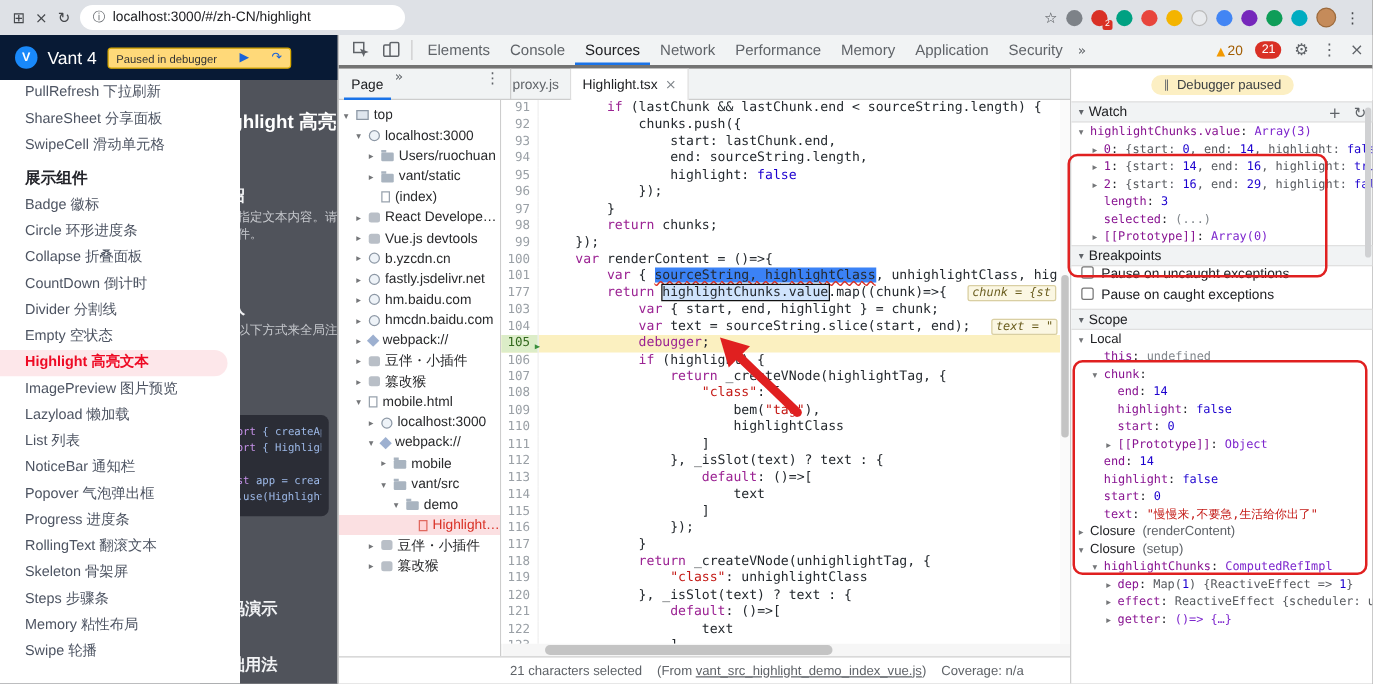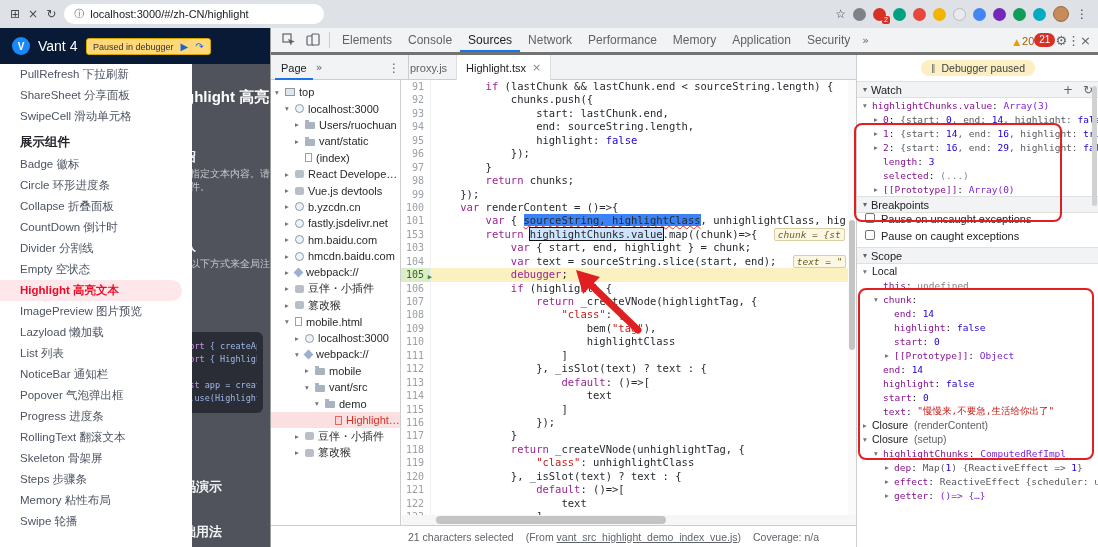--- a/index.html
+++ b/index.html
@@ -15,21 +15,21 @@
 #browser-right{margin-left:auto;display:flex;align-items:center;gap:7px}
 .ext-dot{position:relative;width:13px;height:13px;border-radius:50%;display:inline-block}
 .ext-badge{position:absolute;right:-4px;bottom:-3px;background:#d93025;color:#fff;font-size:7px;padding:0 2px;border-radius:2px;line-height:8px}
 #avatar{width:16px;height:16px;border-radius:50%;background:#c58b5a;border:1px solid #9c6a3c}
 
 
 #vant{position:absolute;left:0;top:28px;width:270px;height:519px;background:#50535b}
 #vant-header{position:absolute;left:0;top:0;width:270px;height:36px;background:#081a35;display:flex;align-items:center;gap:8px;padding:0 12px;z-index:2}
 #vant-logo{width:18px;height:18px;border-radius:50%;background:#1989fa;color:#fff;font-size:10px;font-weight:bold;display:flex;align-items:center;justify-content:center}
 #vant-title{color:#fff;font-size:14px;font-weight:400}
-#paused-pill{position:absolute;left:86px;top:10px;height:17px;background:#ffd979;border:1px solid #d8a800;border-radius:3px;display:flex;align-items:center;gap:7px;padding:0 6px;font-size:9px;color:#333;z-index:6;white-space:nowrap}
+#paused-pill{position:absolute;left:86px;top:10px;height:17px;background:#ffd979;border:1px solid #d8a800;border-radius:3px;display:flex;align-items:center;gap:18px;padding:0 6px;font-size:9px;color:#333;z-index:6;white-space:nowrap}
 #paused-pill .pp-ico{color:#1a63d8;font-size:10px}
 #vant-sidebar{position:absolute;left:0;top:36px;width:192px;height:483px;background:#ffffff;overflow:hidden;padding-top:0;z-index:1}
 .vs-item{height:21px;line-height:21px;padding-left:20px;font-size:11.5px;color:#4d5462;white-space:nowrap;overflow:hidden}
 .vs-item.active{background:#fde7ea;color:#ee0a24;font-weight:600;border-radius:0 12px 12px 0;margin-right:10px}
 .vs-section{height:27px;line-height:31px;padding-left:20px;font-size:12.5px;font-weight:700;color:#23242a}
 #vant-content{position:absolute;left:160px;top:36px;width:110px;height:483px;background:#50535b;overflow:hidden;color:#e9eaec}
 #vant-content>div{position:absolute;left:10px}
 .vc-title{top:24px;font-size:15px;font-weight:700;color:#fff;white-space:nowrap}
 .vc-h{font-size:13px;font-weight:700;color:#f2f3f5}
 .vc-p{font-size:10px;color:#c6c8cd;white-space:nowrap}
@@ -39,28 +39,28 @@
 
 
 #devtools{position:absolute;left:270px;top:28px;width:828px;height:519px;background:#fff;border-left:1px solid #9e9e9e}
 #dt-tabbar{position:absolute;left:0;top:0;width:828px;height:27px;background:#f1f3f4;border-bottom:3px solid #737373;display:flex;align-items:center;padding-left:6px}
 .tb-ic{margin:0 5px;display:flex;align-items:center}
 .tb-div{width:1px;height:16px;background:#ccc;margin:0 4px}
 #dt-tabs{display:flex;height:100%}
 .dt-tab{padding:0 8px;font-size:12px;color:#5f6368;display:flex;align-items:center;white-space:nowrap}
 .dt-tab.active{color:#202124;box-shadow:inset 0 -2px 0 #1a73e8}
 .tb-more{color:#5f6368;font-size:11px;padding:0 4px}
-#tb-right{margin-left:auto;display:flex;align-items:center;padding-right:8px}
+#tb-right{margin-left:auto;display:flex;align-items:center;gap:10px;padding-right:8px}
 .warn-tri{color:#f29900;font-size:9px}
 .warn-num{color:#a15c00;font-size:11px;margin-left:2px}
 .err-badge{background:#d93025;color:#fff;font-size:10px;border-radius:7px;padding:0 5px;height:14px;line-height:14px}
 .tb-gear,.tb-kebab,.tb-close{color:#5f6368;font-size:13px}
 
 #dt-row2{position:absolute;left:0;top:27px;width:828px;height:25px;background:#f1f3f4;border-bottom:1px solid #cdcdcd}
-#nav-header{position:absolute;left:0;top:0;width:138px;height:25px;display:flex;align-items:center;border-right:1px solid #cdcdcd;padding:0 4px}
+#nav-header{position:absolute;left:0;top:0;width:138px;height:25px;display:flex;align-items:flex-start;border-right:1px solid #cdcdcd;padding:0 4px}
 #nav-page{font-size:11px;color:#202124;padding:0 6px;height:100%;display:flex;align-items:center;box-shadow:inset 0 -2px 0 #1a73e8}
 #nav-more{color:#5f6368;font-size:11px;padding:0 3px}
 #nav-kebab{margin-left:auto;color:#5f6368;font-size:12px;padding-right:4px}
 #file-tabs{position:absolute;left:130px;top:0;width:455px;height:25px;display:flex;align-items:center}
 .ftab{height:100%;display:flex;align-items:center;gap:6px;padding:0 9px;font-size:11px;color:#5f6368;border-right:1px solid #ddd}
 .ftab.active{background:#fff;color:#202124}
 .ftab .fclose{color:#80868b;font-size:11px}
 #ed-ic{position:absolute;right:8px;top:0;height:25px;display:flex;align-items:center;color:#5f6368;font-size:11px}
 #debug-controls{position:absolute;left:585px;top:0;width:243px;height:25px;background:#f1f3f4;border-left:1px solid #cdcdcd;display:flex;align-items:center;gap:11px;padding:0 12px}
 .dbg-ico{font-size:12px;color:#5f6368;font-family:"DejaVu Sans",sans-serif}
@@ -402,21 +402,21 @@
         <div class="code-row"><span class="gut">92</span><span class="ct">            chunks.push({</span></div>
         <div class="code-row"><span class="gut">93</span><span class="ct">                start: lastChunk.end,</span></div>
         <div class="code-row"><span class="gut">94</span><span class="ct">                end: sourceString.length,</span></div>
         <div class="code-row"><span class="gut">95</span><span class="ct">                highlight: <span class="tok-b">false</span></span></div>
         <div class="code-row"><span class="gut">96</span><span class="ct">            });</span></div>
         <div class="code-row"><span class="gut">97</span><span class="ct">        }</span></div>
         <div class="code-row"><span class="gut">98</span><span class="ct">        <span class="tok-k">return</span> chunks;</span></div>
         <div class="code-row"><span class="gut">99</span><span class="ct">    });</span></div>
         <div class="code-row"><span class="gut">100</span><span class="ct">    <span class="tok-k">var</span> renderContent = ()=&gt;{</span></div>
         <div class="code-row"><span class="gut">101</span><span class="ct">        <span class="tok-k">var</span> { <span class="code-mark">sourceString, highlightClass</span>, unhighlightClass, hig</span></div>
-        <div class="code-row"><span class="gut">153</span><span class="ct">        <span class="tok-k">return</span> <span class="code-sel">highlightChunks.value</span>.map((chunk)=&gt;{ <span class="code-hint">chunk = {st</span></span></div>
+        <div class="code-row"><span class="gut">177</span><span class="ct">        <span class="tok-k">return</span> <span class="code-sel">highlightChunks.value</span>.map((chunk)=&gt;{ <span class="code-hint">chunk = {st</span></span></div>
         <div class="code-row"><span class="gut">103</span><span class="ct">            <span class="tok-k">var</span> { start, end, highlight } = chunk;</span></div>
         <div class="code-row"><span class="gut">104</span><span class="ct">            <span class="tok-k">var</span> text = sourceString.slice(start, end); <span class="code-hint">text = "</span></span></div>
         <div class="code-row cur"><span class="gut">105</span><span class="ct">            <span class="tok-k">debugger</span>;</span></div>
         <div class="code-row"><span class="gut">106</span><span class="ct">            <span class="tok-k">if</span> (highlight) {</span></div>
         <div class="code-row"><span class="gut">107</span><span class="ct">                <span class="tok-k">return</span> _createVNode(highlightTag, {</span></div>
         <div class="code-row"><span class="gut">108</span><span class="ct">                    <span class="tok-s">"class"</span>: [</span></div>
         <div class="code-row"><span class="gut">109</span><span class="ct">                        bem(<span class="tok-s">"tag"</span>),</span></div>
         <div class="code-row"><span class="gut">110</span><span class="ct">                        highlightClass</span></div>
         <div class="code-row"><span class="gut">111</span><span class="ct">                    ]</span></div>
         <div class="code-row"><span class="gut">112</span><span class="ct">                }, _isSlot(text) ? text : {</span></div>

